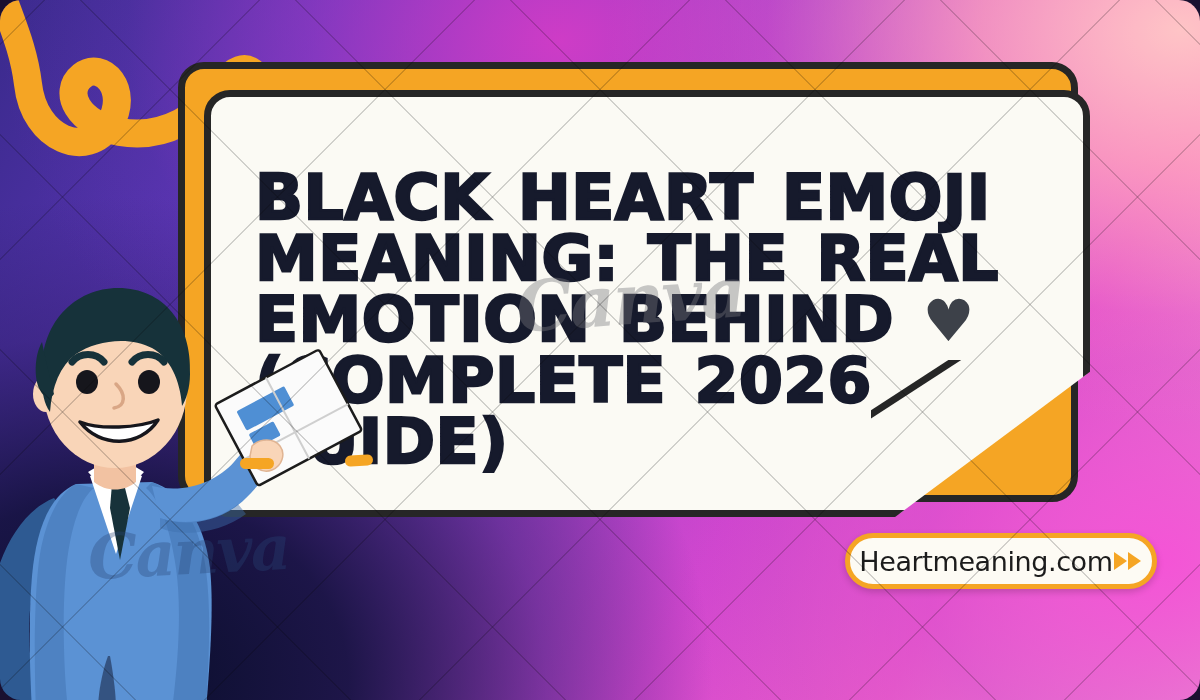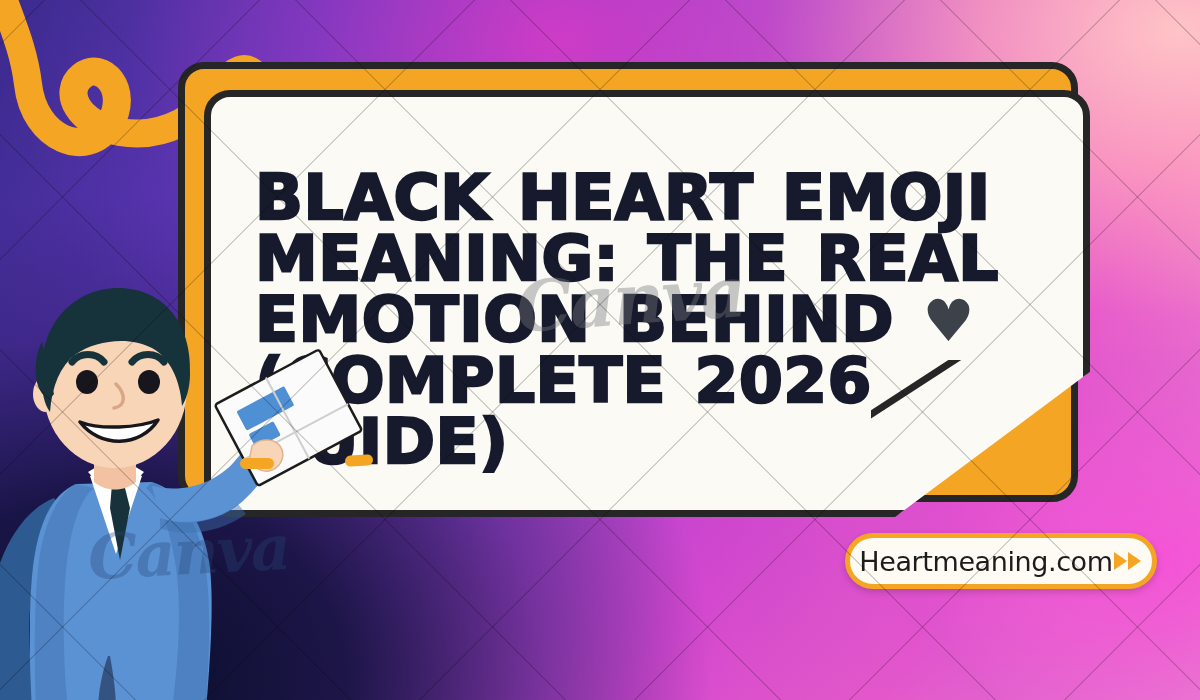--- a/index.html
+++ b/index.html
@@ -14,20 +14,21 @@
   #stage {
     position:relative;
     width:1200px; height:700px;
     overflow:hidden;
     background:
       radial-gradient(ellipse 900px 620px at 1180px 30px, rgba(255,198,198,0.98) 0%, rgba(255,170,190,0.75) 22%, rgba(255,120,200,0.18) 46%, rgba(255,120,200,0) 64%),
       radial-gradient(ellipse 620px 520px at 1160px 560px, rgba(244,80,215,0.95) 0%, rgba(210,70,210,0.55) 38%, rgba(160,60,200,0.12) 62%, rgba(0,0,0,0) 78%),
       radial-gradient(ellipse 700px 560px at 560px 40px, rgba(226,60,200,0.80) 0%, rgba(180,60,205,0.45) 36%, rgba(120,60,190,0.10) 62%, rgba(0,0,0,0) 80%),
       radial-gradient(ellipse 760px 620px at 120px 680px, rgba(9,14,42,1) 0%, rgba(20,18,62,0.92) 30%, rgba(45,30,105,0.45) 56%, rgba(60,40,130,0) 78%),
       linear-gradient(118deg, #3a2a8c 0%, #5b35b5 22%, #8e3fc4 44%, #d247cf 64%, #f060c8 80%, #ffc0cb 100%);
+    border-radius: 21px;
   }
 
   
   .hatch {
     position:absolute; inset:-40px;
     pointer-events:none;
     z-index:60;
     background-image:
       repeating-linear-gradient(45deg,  rgba(90,90,90,0.30) 0 1.4px, rgba(0,0,0,0) 1.4px 152px),
       repeating-linear-gradient(-45deg, rgba(90,90,90,0.30) 0 1.4px, rgba(0,0,0,0) 1.4px 152px);

